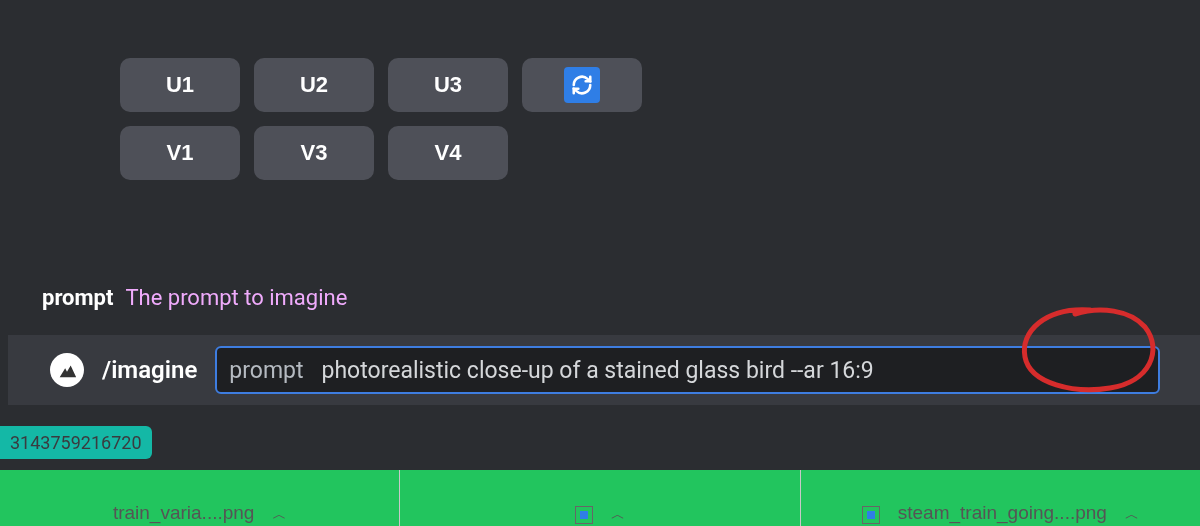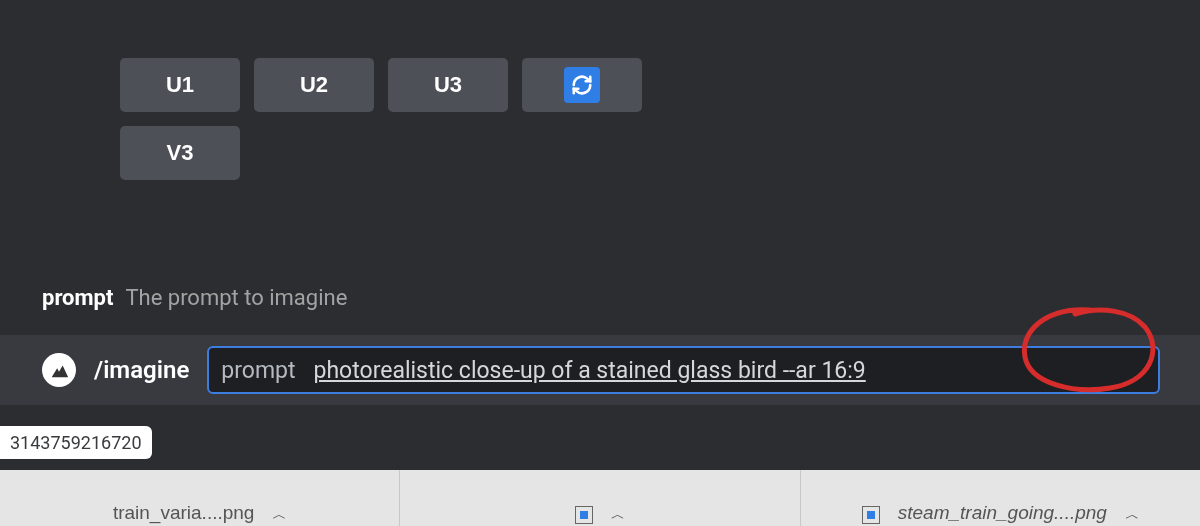--- a/index.html
+++ b/index.html
@@ -22,21 +22,21 @@
       gap: 14px;
     }
     .button-row {
       display: flex;
       gap: 14px;
     }
     .discord-btn {
       background: #4e5058;
       color: #ffffff;
       border: none;
-      border-radius: 5px;
+      border-radius: 10px;
       width: 120px;
       height: 54px;
       font-size: 22px;
       font-weight: 600;
       display: flex;
       align-items: center;
       justify-content: center;
       cursor: pointer;
     }
     .discord-btn.refresh {
@@ -58,26 +58,26 @@
       display: flex;
       align-items: baseline;
       gap: 12px;
       font-size: 22px;
     }
     .param-hint .label {
       color: #ffffff;
       font-weight: 700;
     }
     .param-hint .desc {
-      color: #a3a3a3;
+      color: #f0abfc;
       font-weight: 400;
     }
     .input-bar {
       position: absolute;
-      left: 0;
+      left: 8px;
       right: 0;
       top: 335px;
       background: #383a40;
       height: 70px;
       display: flex;
       align-items: center;
       padding-left: 42px;
       padding-right: 40px;
       gap: 10px;
     }
@@ -121,54 +121,53 @@
       font-weight: 400;
       margin-right: 18px;
       flex-shrink: 0;
     }
     .prompt-value {
       color: #d5d7da;
       font-size: 23px;
       font-weight: 400;
       white-space: nowrap;
       overflow: hidden;
-      text-decoration: underline;
     }
     .thread-tab {
       position: absolute;
       left: 0;
       top: 426px;
-      background: #ffffff;
+      background: #14b8a6;
       color: #3a3b3f;
       font-size: 18px;
       padding: 6px 10px;
       border-top-left-radius: 0;
       border-top-right-radius: 6px;
       border-bottom-right-radius: 6px;
     }
     .files-area {
       position: absolute;
       left: 0;
       right: 0;
       bottom: 0;
       height: 56px;
-      background: #e5e5e5;
+      background: #22c55e;
       display: flex;
     }
     .file-cell {
       flex: 1;
       border-right: 1px solid #c8c8c8;
       display: flex;
       align-items: flex-end;
       justify-content: center;
       padding-bottom: 2px;
       gap: 18px;
       overflow: hidden;
     }
-    .file-cell:last-child { border-right: none; font-style: italic; }
+    .file-cell:last-child { border-right: none; }
     .file-icon {
       width: 18px;
       height: 18px;
       border: 1px solid #666;
       position: relative;
       flex-shrink: 0;
     }
     .file-icon::after {
       content: "";
       position: absolute;
@@ -213,21 +212,23 @@
           <svg width="22" height="22" viewBox="0 0 24 24" fill="none" stroke="#ffffff" stroke-width="2.8" stroke-linecap="round">
             <path d="M3 12a9 9 0 0 1 15-6.7L21 8"></path>
             <path d="M21 3v5h-5"></path>
             <path d="M21 12a9 9 0 0 1-15 6.7L3 16"></path>
             <path d="M3 21v-5h5"></path>
           </svg>
         </span>
       </button>
     </div>
     <div class="button-row">
+      <button class="discord-btn">V1</button>
       <button class="discord-btn">V3</button>
+      <button class="discord-btn">V4</button>
     </div>
   </div>
 </div>
 
 <div class="param-hint">
   <span class="label">prompt</span>
   <span class="desc">The prompt to imagine</span>
 </div>
 
 <div class="input-bar">

